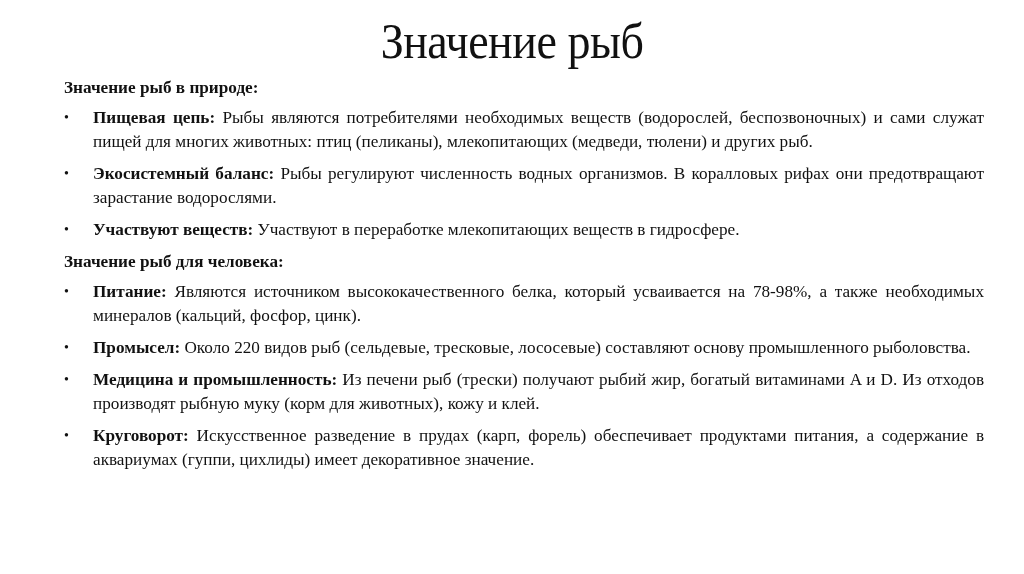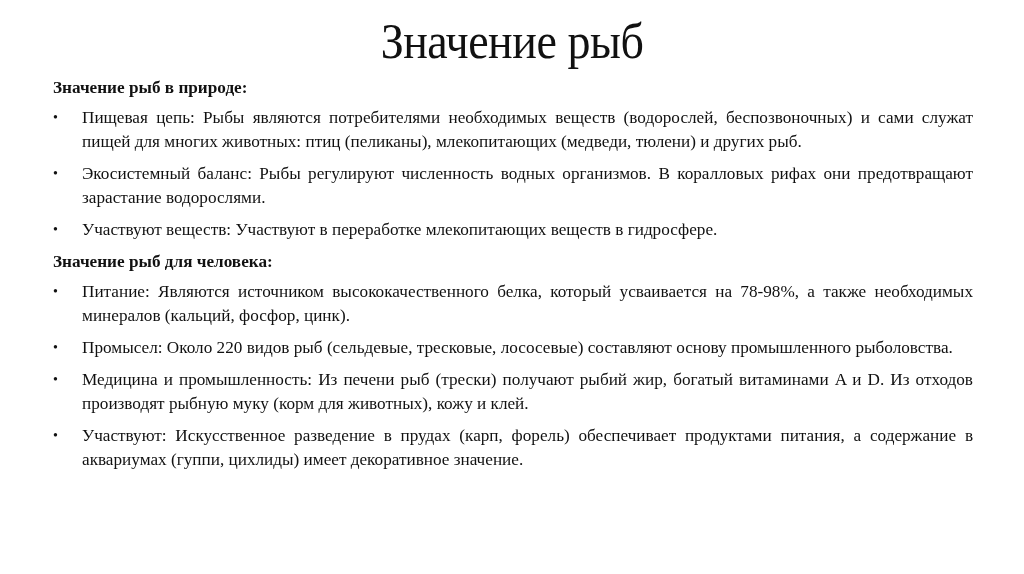--- a/index.html
+++ b/index.html
@@ -23,21 +23,21 @@
       text-align: center;
       font-size: 50px;
       line-height: 62px;
       font-weight: normal;
       margin: 0;
       letter-spacing: -0.5px;
       transform: scaleX(0.92);
     }
     .content {
       position: absolute;
-      left: 53px;
+      left: 64px;
       top: 76px;
       width: 920px;
       font-size: 17.2px;
       line-height: 24px;
     }
     .section-heading {
       font-weight: bold;
       margin: 0 0 6px 0;
       height: 24px;
     }
@@ -54,21 +54,21 @@
       text-align-last: left;
     }
     ul.items li .bullet {
       position: absolute;
       left: 0;
       top: 0;
       width: 10px;
       font-size: 14px;
     }
     .term {
-      font-weight: normal;
+      font-weight: bold;
       margin-top: 40px;
     }
   </style>
 </head>
 <body>
 
 <h1 class="title">Значение рыб</h1>
 
 <div class="content">
 
@@ -90,17 +90,17 @@
     <li>
       <span class="bullet">•</span><span class="term">Питание:</span><span> Являются источником высококачественного белка, который усваивается на 78-98%, а также необходимых минералов (кальций, фосфор, цинк).</span>
     </li>
     <li>
       <span class="bullet">•</span><span class="term">Промысел:</span><span> Около 220 видов рыб (сельдевые, тресковые, лососевые) составляют основу промышленного рыболовства.</span>
     </li>
     <li>
       <span class="bullet">•</span><span class="term">Медицина и промышленность:</span><span> Из печени рыб (трески) получают рыбий жир, богатый витаминами A и D. Из отходов производят рыбную муку (корм для животных), кожу и клей.</span>
     </li>
     <li>
-      <span class="bullet">•</span><span class="term">Участвуют:</span><span> Искусственное разведение в прудах (карп, форель) обеспечивает продуктами питания, а содержание в аквариумах (гуппи, цихлиды) имеет декоративное значение.</span>
+      <span class="bullet">•</span><span class="term">Круговорот:</span><span> Искусственное разведение в прудах (карп, форель) обеспечивает продуктами питания, а содержание в аквариумах (гуппи, цихлиды) имеет декоративное значение.</span>
     </li>
   </ul>
 
 </div>
 
 </body></html>

